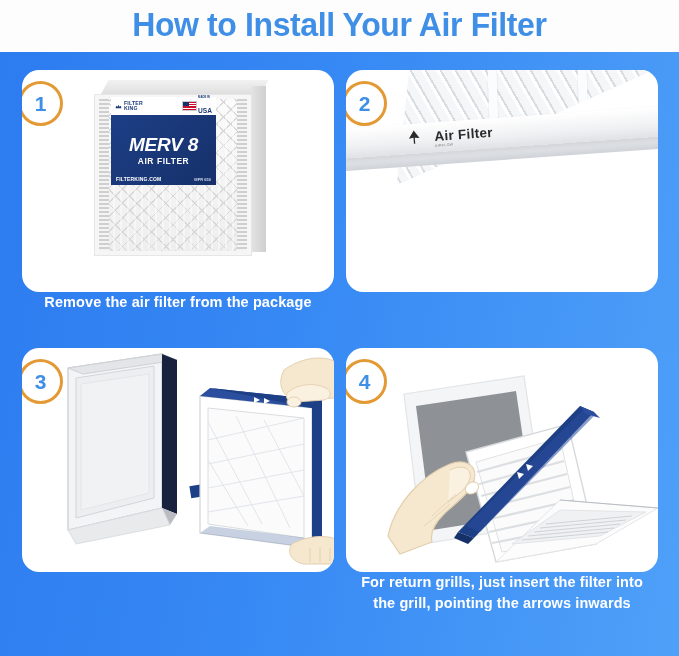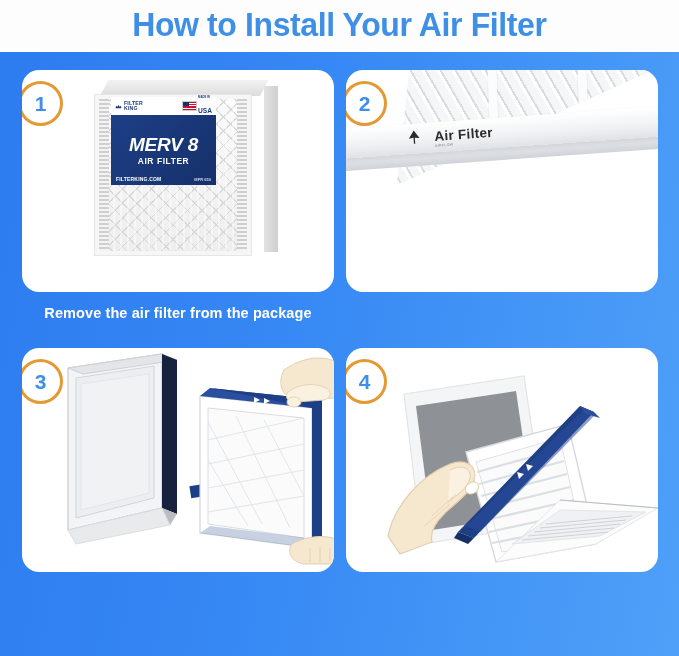--- a/index.html
+++ b/index.html
@@ -46,29 +46,29 @@
 
   .badge{
     position:absolute;left:-4px;top:11px;width:39px;height:39px;
     border-radius:50%;background:#ffffff;border:3px solid #e39a34;
     display:flex;align-items:center;justify-content:center;
     font-size:21px;font-weight:bold;color:#3f8fe6;
     z-index:9;box-sizing:content-box;
   }
 
   .caption{
-    margin-top:11px;text-align:center;color:#ffffff;
+    text-align:center;color:#ffffff;
     font-size:14.5px;font-weight:bold;line-height:21px;
     letter-spacing:0.1px;padding:0 4px;
   }
 
   .stage{position:absolute;inset:0;overflow:hidden;}
 
   
-  .p1-wrap{position:absolute;left:72px;top:10px;width:172px;height:178px;padding-left:12px;}
+  .p1-wrap{position:absolute;left:72px;top:10px;width:172px;height:178px;}
   .p1-top{
     position:absolute;left:6px;top:0;width:160px;height:16px;
     background:linear-gradient(#f2f2f2,#dcdcdc);
     transform:skewX(-28deg);transform-origin:bottom left;
   }
   .p1-side{
     position:absolute;right:0;top:6px;width:14px;height:166px;
     background:linear-gradient(90deg,#e2e2e2,#cfcfcf);
   }
   .p1-face{
@@ -369,16 +369,17 @@
               <ellipse cx="126" cy="140" rx="7" ry="5.5" fill="#ffffff" stroke="#e2cfae" stroke-width="1" transform="rotate(-32 126 140)"></ellipse>
               <g stroke="#e6d4b4" stroke-width="1" fill="none">
                 <path d="M86,168 C94,160 104,152 110,146"></path>
                 <path d="M78,178 C88,170 98,162 104,156"></path>
               </g>
             </g>
           </svg>
         </div>
         <div class="badge">4</div>
       </div>
+      <div class="caption">For return grills, just insert the filter into the grill, pointing the arrows inwards</div>
     </div>
 
   </div>
 </div>
 
 </body></html>

